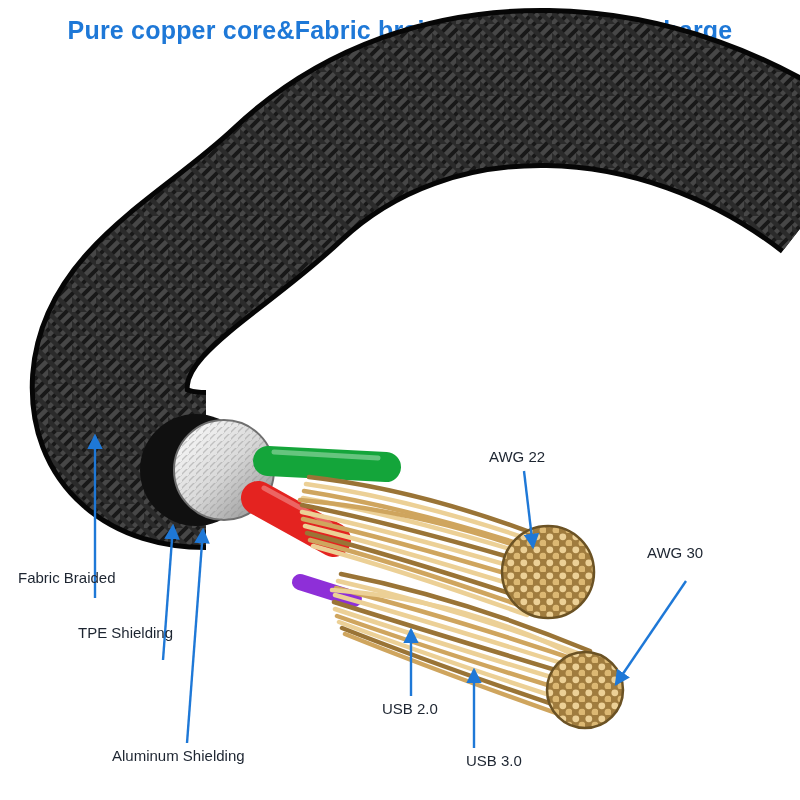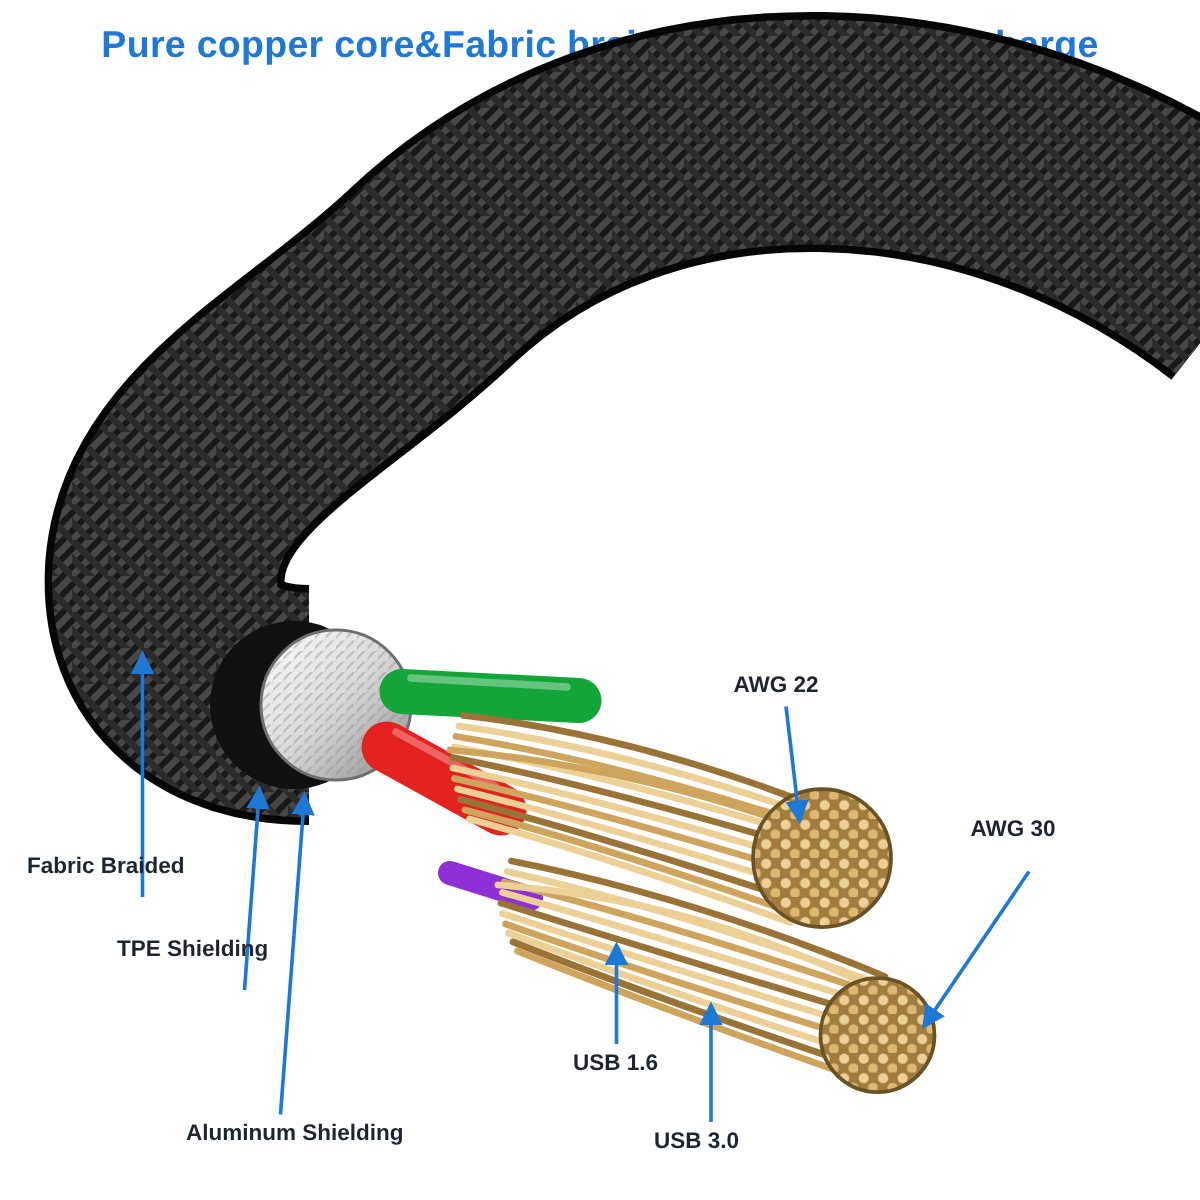--- a/index.html
+++ b/index.html
@@ -1,21 +1,21 @@
 <!DOCTYPE html>
 <html style="--title-blue: #1e78d7; --accent: #1e78d7; --label-text: #1d2531; --braid-dark: #181818; --braid-light: #474747; --shield-silver: #d9d9d9; --green-wire: #14a53a; --red-wire: #e42320; --purple-wire: #8e2fd8; --copper-light: #ecd096; --copper-mid: #cfa55e; --copper-dark: #9a7436; --copper-face: #a07c3e;"><head>
 <meta charset="utf-8">
 <style>
   *{box-sizing:border-box}
   html,body{margin:0;padding:0;background:#fff}
   body{font-family:"Liberation Sans",sans-serif}
   .stage{position:relative;width:800px;height:800px;background:#fff;overflow:hidden}
   .title{position:absolute;top:16px;left:0;width:100%;text-align:center;
          font-size:25px;font-weight:bold;color:var(--title-blue);letter-spacing:.2px}
-  .callout{position:absolute;font-size:15px;font-weight:bold;color:var(--label-text);white-space:nowrap}
+  .callout{position:absolute;font-size:15px;font-weight:normal;color:var(--label-text);white-space:nowrap}
   svg.diagram{position:absolute;left:0;top:0}
 </style>
 </head>
 <body>
 
 <div class="stage">
 
   <div class="title">Pure copper core&amp;Fabric braided ensures safer charge</div>
 
   <svg class="diagram" width="800" height="800" viewBox="0 0 800 800">
@@ -102,19 +102,19 @@
       <path d="M187 743 L203 530" marker-end="url(#arrow)"></path>
       <path d="M411 696 L411 630" marker-end="url(#arrow)"></path>
       <path d="M474 748 L474 670" marker-end="url(#arrow)"></path>
       <path d="M524 471 L533 547" marker-end="url(#arrow)"></path>
       <path d="M686 581 L616 684" marker-end="url(#arrow)"></path>
     </g>
   </svg>
 
   <div class="callout" style="left:18px;top:569px">Fabric Braided</div>
   <div class="callout" style="left:78px;top:624px">TPE Shielding</div>
-  <div class="callout" style="left:124px;top:747px">Aluminum Shielding</div>
-  <div class="callout" style="left:382px;top:700px">USB 1.6</div>
-  <div class="callout" style="left:436px;top:752px">USB 3.0</div>
+  <div class="callout" style="left:112px;top:747px">Aluminum Shielding</div>
+  <div class="callout" style="left:382px;top:700px">USB 2.0</div>
+  <div class="callout" style="left:466px;top:752px">USB 3.0</div>
   <div class="callout" style="left:489px;top:448px">AWG 22</div>
   <div class="callout" style="left:647px;top:544px">AWG 30</div>
 
 </div>
 
 </body></html>

